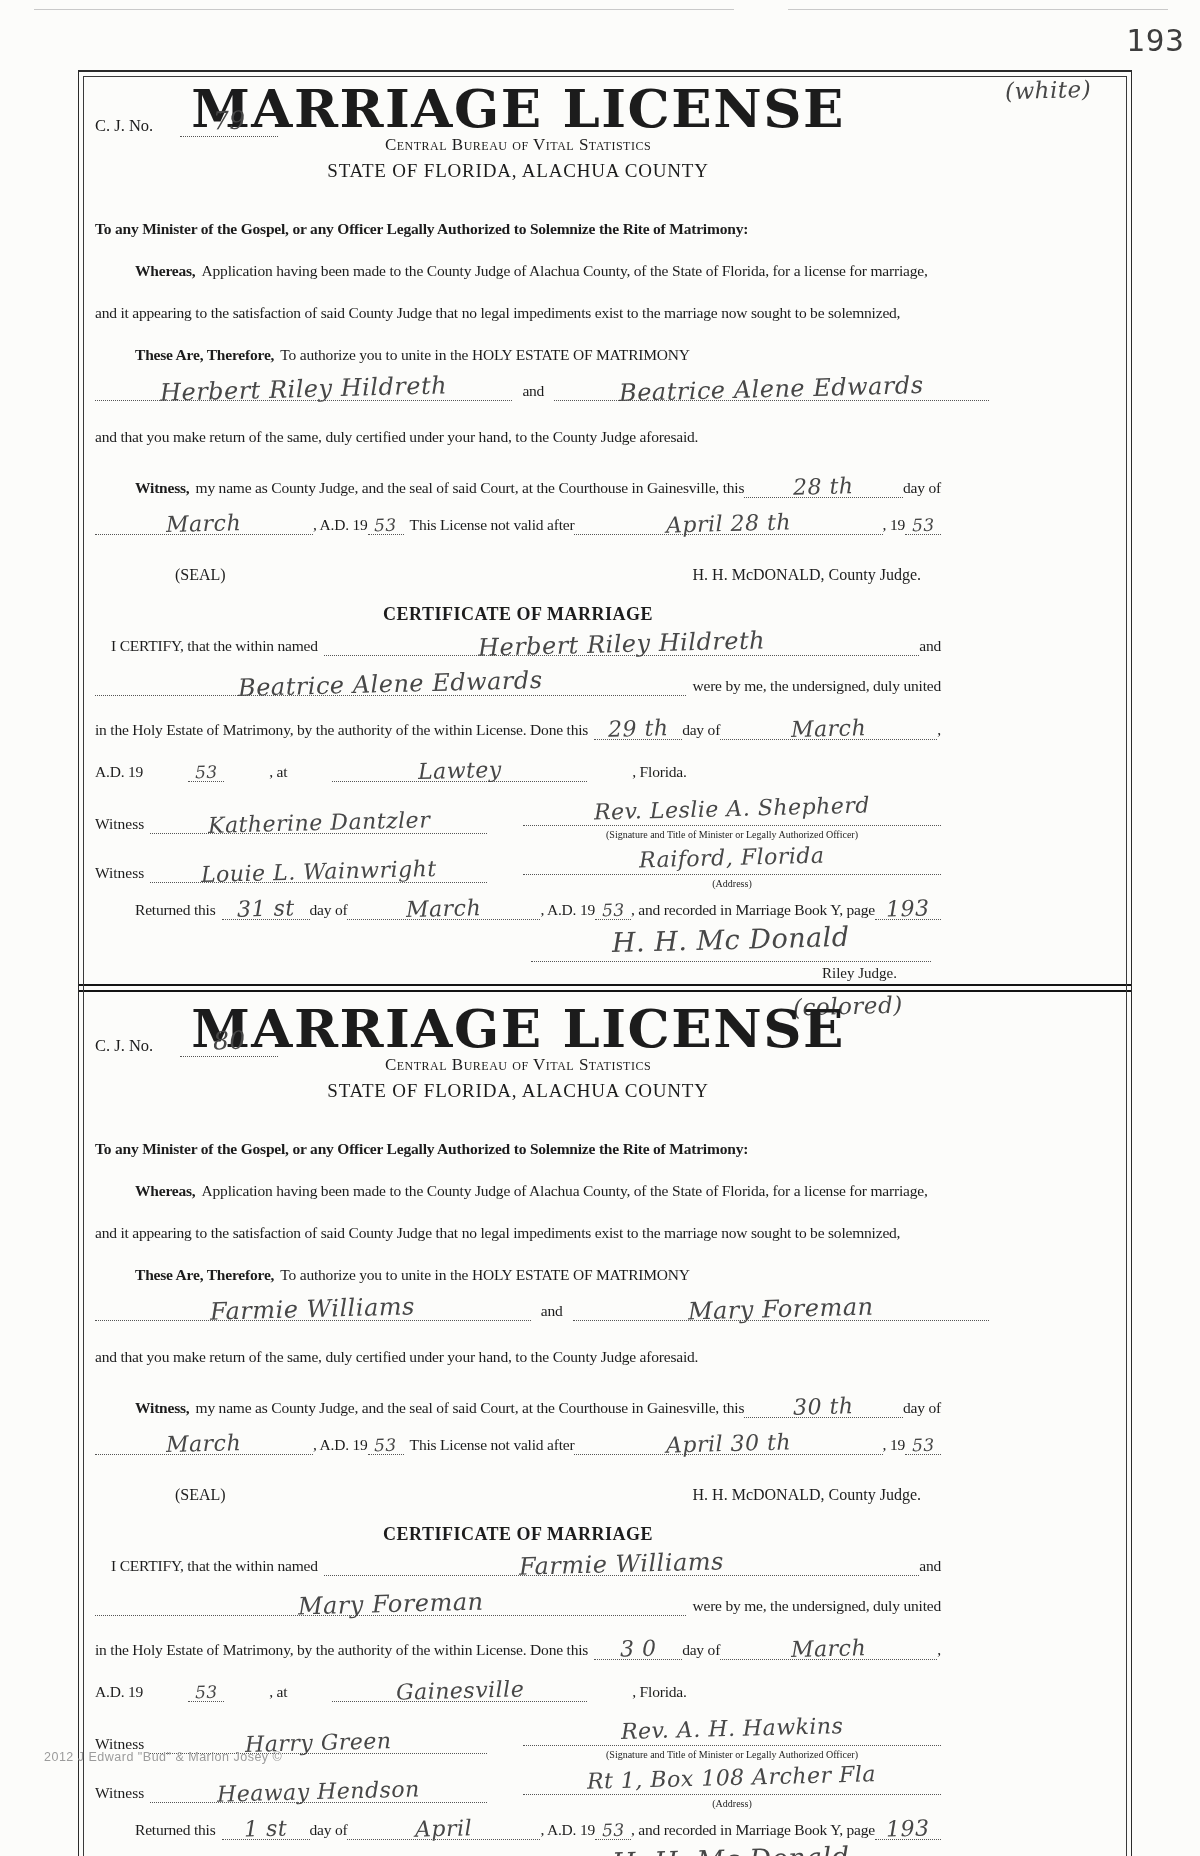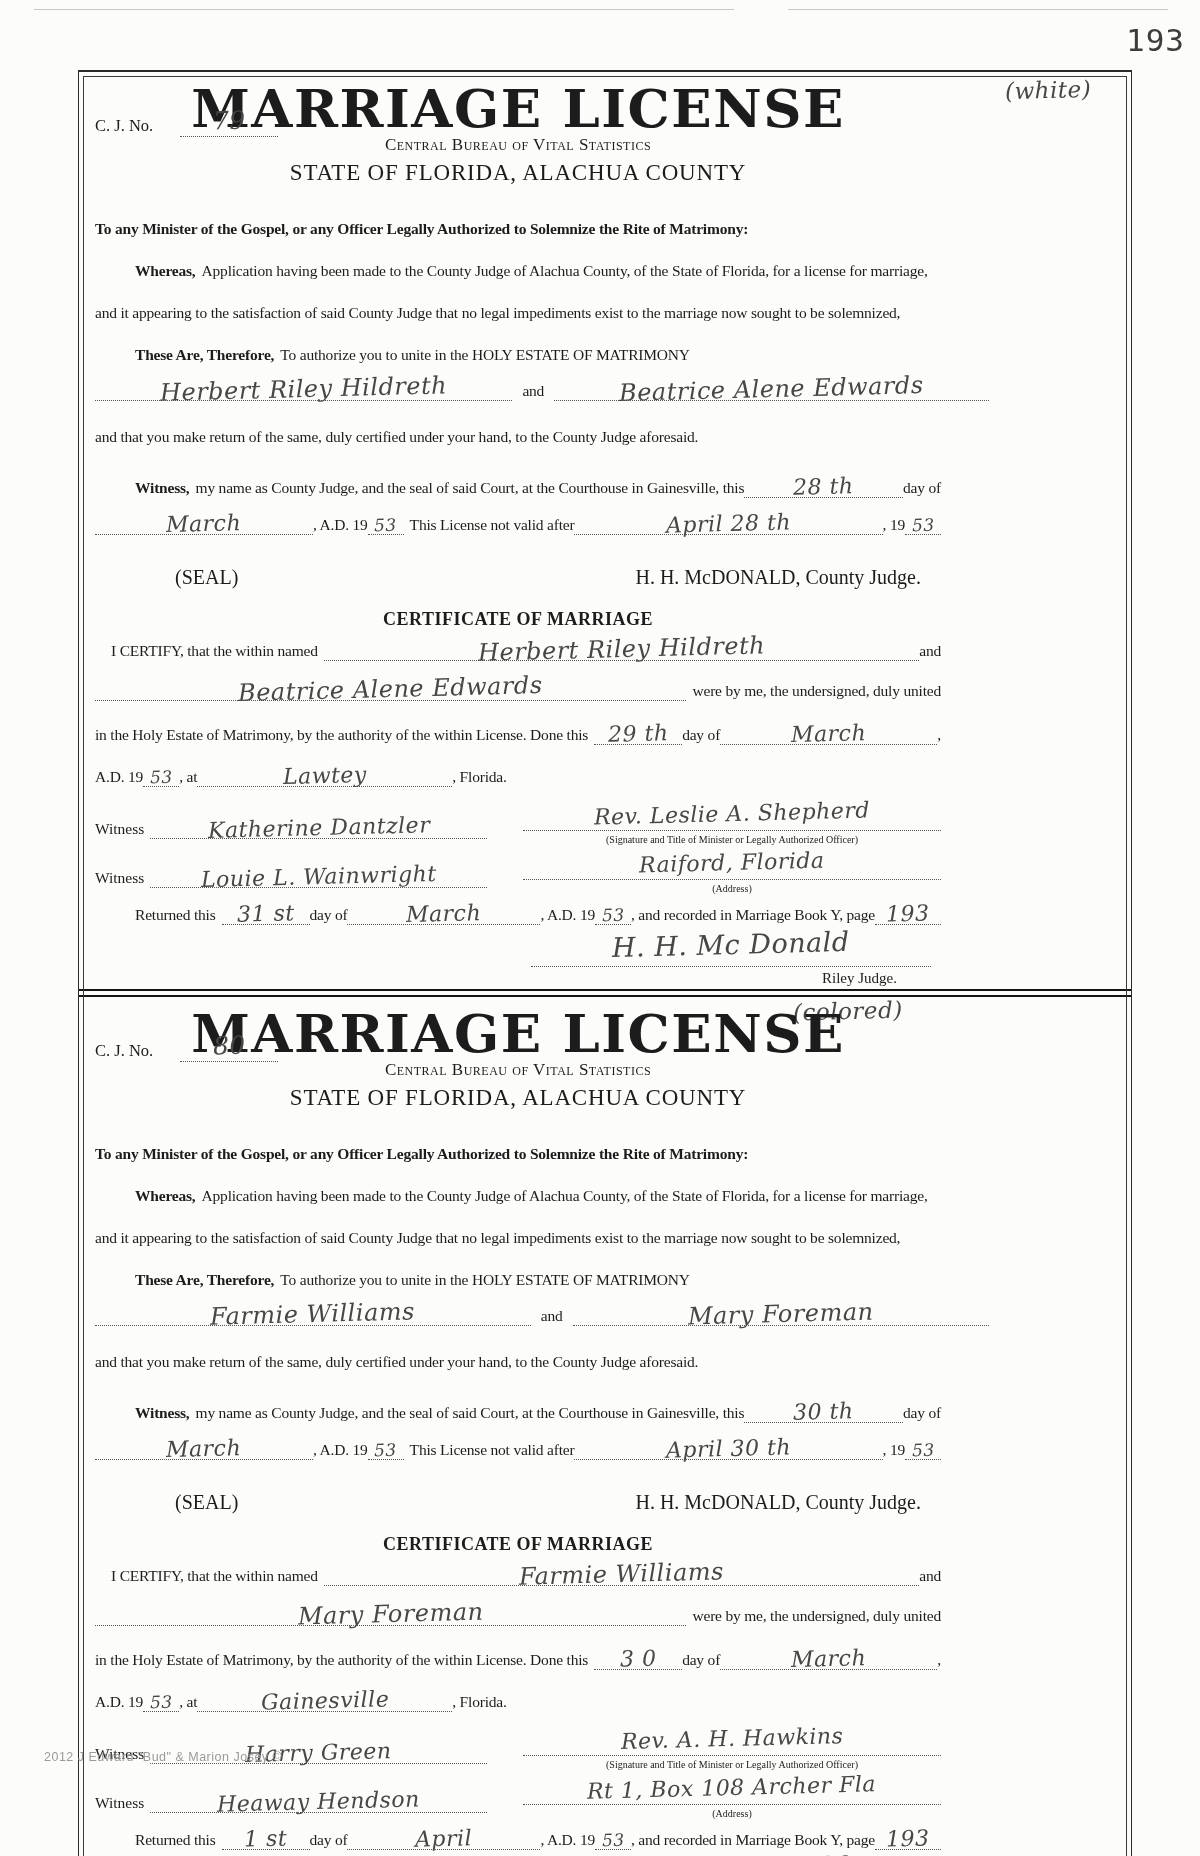--- a/index.html
+++ b/index.html
@@ -42,21 +42,21 @@
   .lic-0 .annotation{top:12px;right:40px;}
   .lic-1 .annotation{top:8px;right:228px;}
 
   
   .header{position:relative;padding-top:14px;height:108px;}
   .cjno{position:absolute;left:16px;top:44px;font-size:16.5px;display:flex;align-items:baseline;gap:27px;}
   .cj-dots{display:inline-block;width:98px;text-align:center;}
   .title-stack{text-align:center;width:846px;margin-left:16px;}
   .title{font-family:"DejaVu Serif", serif;font-weight:bold;font-size:53px;letter-spacing:1.5px;line-height:44px;}
   .sub1{font-variant:small-caps;font-size:17px;margin-top:5px;letter-spacing:0.5px;}
-  .sub2{font-size:23px;margin-top:5px;letter-spacing:0.8px;}
+  .sub2{font-size:19px;margin-top:5px;letter-spacing:0.8px;}
 
   
   .row{display:flex;align-items:baseline;font-size:15.5px;letter-spacing:-0.2px;white-space:nowrap;}
   .row > span{flex:0 0 auto;}
   .b{font-weight:bold;}
   .mr{margin-right:6px;}
   .ml{margin-left:6px;}
   .indent40{padding-left:40px;}
   .indent16{padding-left:16px;}
   .dots{border-bottom:1.5px dotted #555;}
@@ -71,26 +71,26 @@
   .whereas{margin-top:24px;}
   .impediments{margin-top:24px;}
   .therefore{margin-top:24px;}
   .names-row{margin-top:18px;height:30px;}
   .names-row .mid{margin:0 10px;}
   .bride-fill{margin-right:-48px;}
   .return-row{margin-top:16px;}
   .witness-issued{margin-top:33px;}
   .issued-month{margin-top:18px;height:30px;}
   .month-fill{flex:0 0 auto !important;display:inline-block;width:218px;text-align:center;}
-  .seal-row{margin-top:20px;display:flex;justify-content:space-between;padding:0 20px 0 80px;font-size:20px;}
+  .seal-row{margin-top:20px;display:flex;justify-content:space-between;padding:0 20px 0 80px;font-size:16px;}
   .cert-title{margin-top:20px;text-align:center;font-weight:bold;font-size:18px;letter-spacing:0.5px;width:846px;}
   .certify-row{margin-top:12px;height:30px;}
   .cert-bride-row{margin-top:10px;height:30px;}
   .holy-row{margin-top:14px;height:26px;}
-  .place-row{margin-top:16px;height:28px;}
+  .place-row{margin-top:16px;height:28px;gap:45px;}
   .wit-row{margin-top:10px;display:flex;align-items:flex-start;}
   .wit-left{display:flex;align-items:baseline;width:392px;font-size:15.5px;white-space:nowrap;padding-top:14px;}
   .wit-left .fill{text-align:center;}
   .wit-right{width:418px;margin-left:36px;text-align:center;}
   .wit-right .line{border-bottom:1.5px dotted #555;min-height:24px;}
   .caption{font-size:10px;margin-top:3px;white-space:nowrap;}
   .returned-row{margin-top:12px;height:30px;}
   .sig-row{margin-top:2px;display:flex;flex-direction:column;align-items:flex-end;padding-right:10px;}
   .sig-line{width:400px;border-bottom:1.5px dotted #555;text-align:center;min-height:28px;}
   .cj-caption{margin-right:34px;font-size:15px;}

